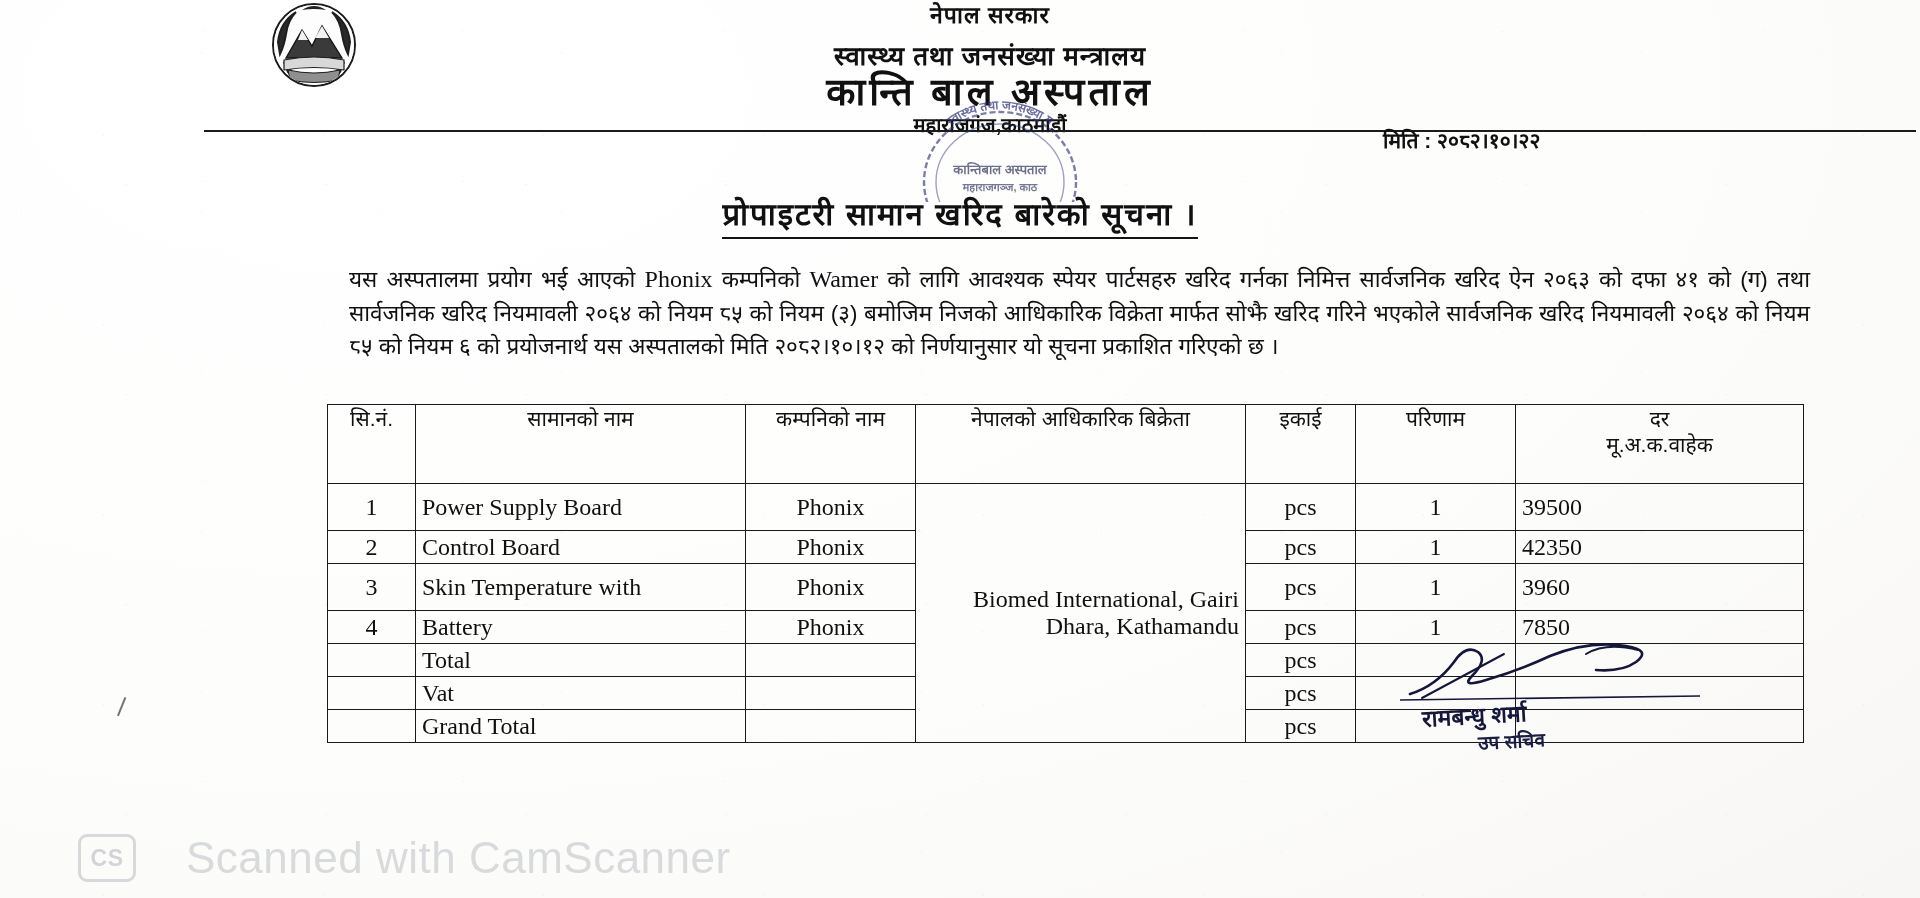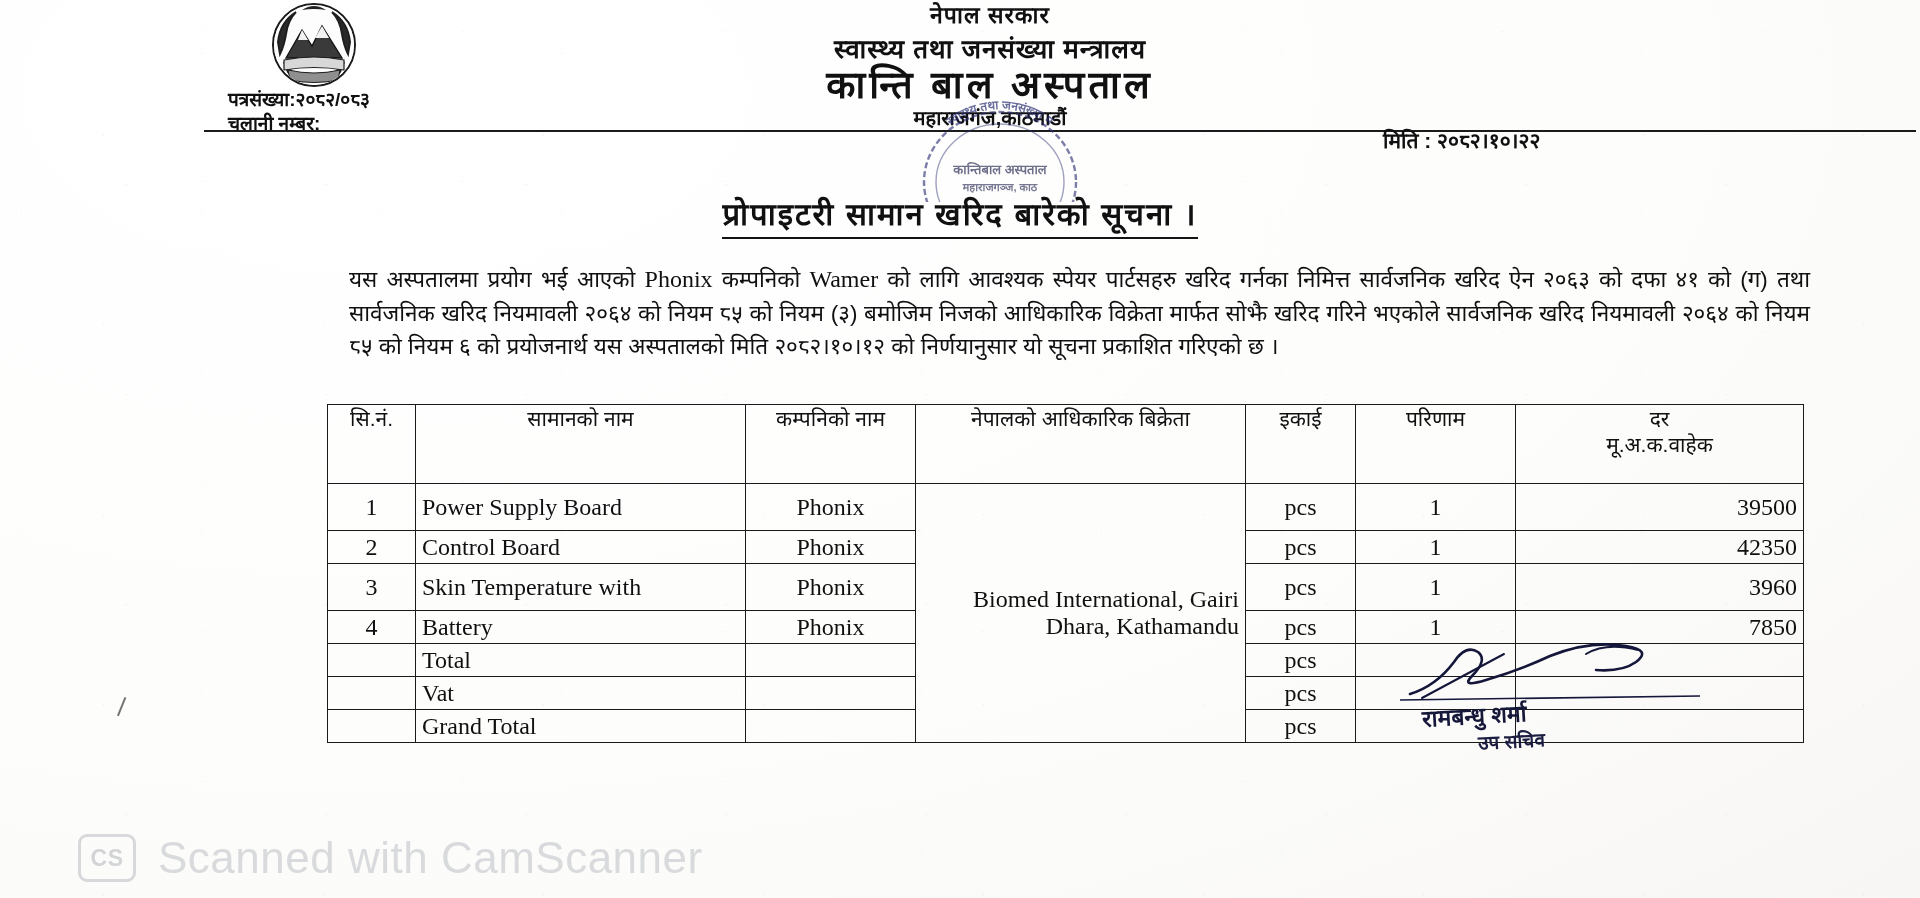--- a/index.html
+++ b/index.html
@@ -54,21 +54,21 @@
     font-size: 23px;
     font-weight: 700;
     letter-spacing: 1px;
     margin-top: 4px;
   }
   .head-ministry {
     font-family: "Liberation Sans", "DejaVu Sans", sans-serif;
     font-size: 26px;
     font-weight: 700;
     letter-spacing: 1px;
-    margin-top: 9px;
+    margin-top: 16px;
   }
   .head-hospital {
     font-family: "Liberation Sans", "DejaVu Sans", sans-serif;
     font-size: 38px;
     font-weight: 700;
     letter-spacing: 4px;
     margin-top: 4px;
   }
   .head-address {
     font-family: "Liberation Sans", "DejaVu Sans", sans-serif;
@@ -183,21 +183,21 @@
     font-family: "Liberation Serif", "DejaVu Serif", serif;
     font-size: 24px;
     line-height: 1.12;
   }
   td.c-sn     { text-align: center; width: 88px; }
   td.c-item   { text-align: left;   padding-left: 10px; }
   td.c-comp   { text-align: center; }
   td.c-vendor { text-align: right; font-size: 24px; line-height: 1.3; }
   td.c-unit   { text-align: center; }
   td.c-qty    { text-align: center; }
-  td.c-rate   { text-align: right; }
+  td.c-rate   { text-align: left; }
   tr.r-tall td { height: 44px; }
   tr.r-short td { height: 30px; }
   .th-rate-l1 { display: block; }
   .th-rate-l2 { display: block; }
 
   
   .sign-area {
     position: absolute;
     left: 1400px;
     top: 636px;
@@ -267,20 +267,21 @@
     font-weight: 700;
     color: #b0b4b9;
     letter-spacing: 0.5px;
   }
   .cs-text {
     font-family: "Liberation Sans", "DejaVu Sans", sans-serif;
     font-size: 44px;
     font-weight: 400;
     color: #bcc0c5;
     letter-spacing: 0.5px;
+    margin-left: 28px;
   }
 
   
   .speckle {
     position: absolute;
     inset: 0;
     pointer-events: none;
     opacity: .05;
     background-image:
       radial-gradient(circle at 12% 33%, #555 0.6px, transparent 1px),
@@ -327,24 +328,20 @@
       </svg>
     </div>
 
     <div class="head-lines">
       <div class="head-gov">नेपाल सरकार</div>
       <div class="head-ministry">स्वास्थ्य तथा जनसंख्या मन्त्रालय</div>
       <div class="head-hospital">कान्ति बाल अस्पताल</div>
       <div class="head-address">महाराजगंज,काठमाडौं</div>
     </div>
 
-    <div class="ref-block">
-      <div>पत्रसंख्या:२०८२/०८३</div>
-      <div>चलानी नम्बर:</div>
-    </div>
 
     <div class="hr-rule"></div>
 
     <div class="date-block">मिति : २०८२।१०।२२</div>
   </div>
 
   <div class="seal">
     <svg viewBox="0 0 190 106" width="190" height="106" aria-hidden="true">
       <defs>
         <path id="arcTop" d="M18 84 A 76 70 0 0 1 172 84" fill="none"></path>

